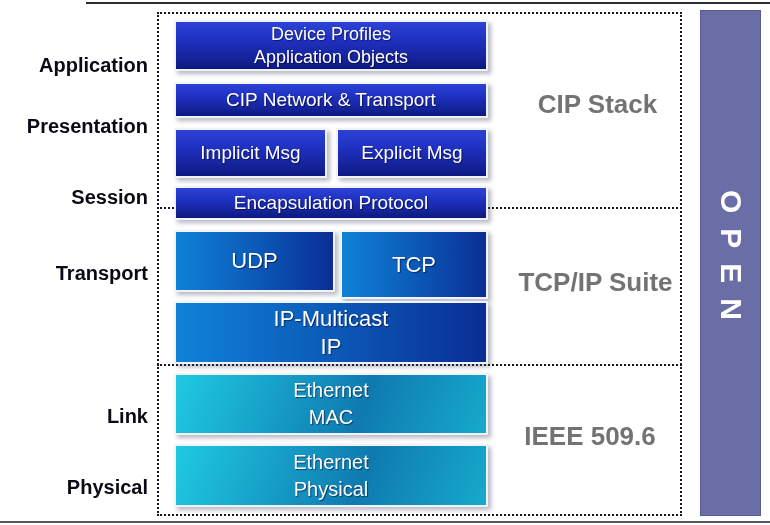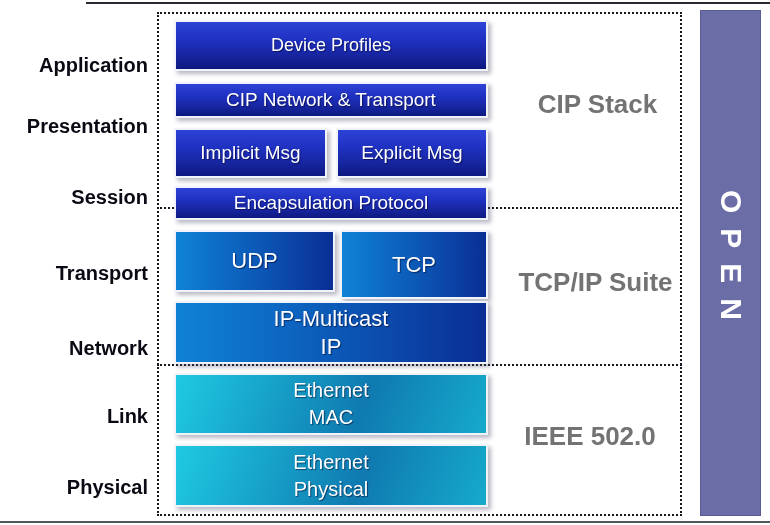--- a/index.html
+++ b/index.html
@@ -84,26 +84,26 @@
   <div class="edge-line edge-bottom"></div>
 
   <div class="frame"></div>
   <div class="divider divider-1"></div>
   <div class="divider divider-2"></div>
 
   <div class="osi-label" style="top:52px">Application</div>
   <div class="osi-label" style="top:113px">Presentation</div>
   <div class="osi-label" style="top:184px">Session</div>
   <div class="osi-label" style="top:260px">Transport</div>
-  <div class="osi-label" style="top:335px">Network</div>
   <div class="osi-label" style="top:403px">Link</div>
   <div class="osi-label" style="top:474px">Physical</div>
 
   <div class="pbox box-navy b-devprofiles">
     <span class="fs18">Device Profiles</span>
+    <span class="fs18">Application Objects</span>
   </div>
   <div class="pbox box-navy b-cipnet">
     <span class="fs19">CIP Network &amp; Transport</span>
   </div>
   <div class="pbox box-navy b-explicit">
     <span class="fs19">Explicit Msg</span>
   </div>
   <div class="pbox box-navy b-implicit">
     <span class="fs19">Implicit Msg</span>
   </div>
@@ -126,19 +126,19 @@
     <span class="eth">Ethernet</span>
     <span class="eth">MAC</span>
   </div>
   <div class="pbox box-cyan b-phy">
     <span class="eth">Ethernet</span>
     <span class="eth">Physical</span>
   </div>
 
   <div class="section-label sl-cip">CIP Stack</div>
   <div class="section-label sl-tcpip">TCP/IP Suite</div>
-  <div class="section-label sl-ieee">IEEE 502.0</div>
+  <div class="section-label sl-ieee">IEEE 509.6</div>
 
   <div class="banner">
     <span class="banner-text">OPEN</span>
   </div>
 
 </div>
 
 </body></html>

